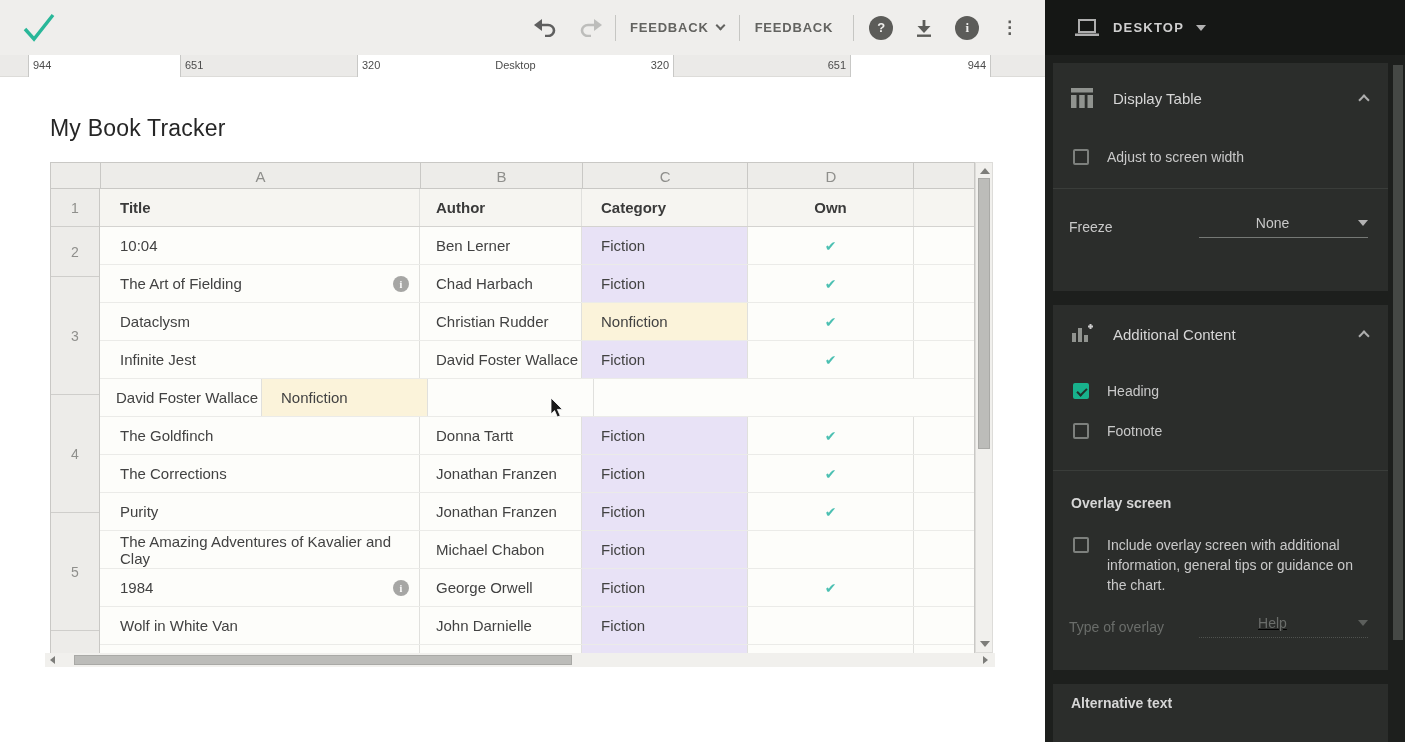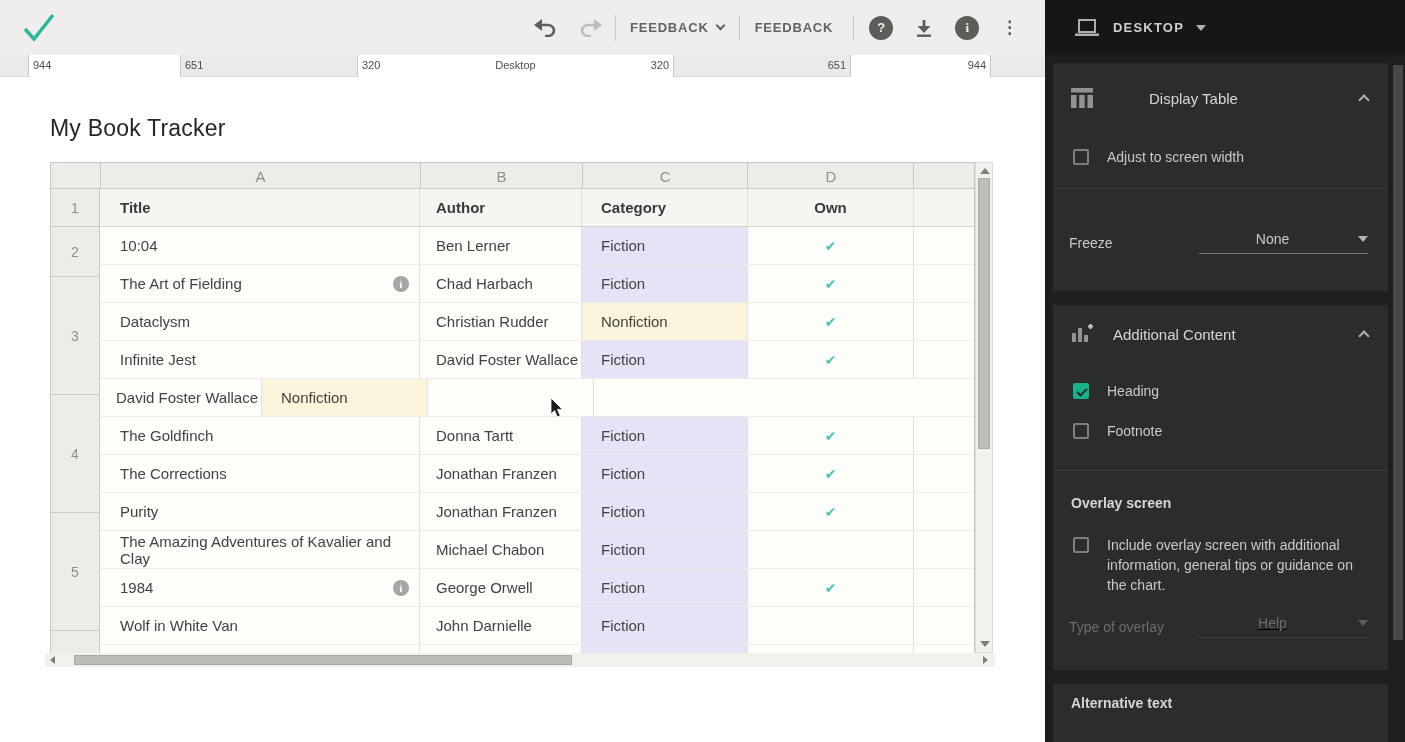--- a/index.html
+++ b/index.html
@@ -445,36 +445,36 @@
   <div id="sb-head">
     <svg width="24" height="18" viewBox="0 0 24 18">
       <rect x="4" y="1" width="16" height="12" fill="none" stroke="#aeaeae" stroke-width="2"></rect>
       <rect x="0" y="14.5" width="24" height="2.5" fill="#aeaeae"></rect>
     </svg>
     <span class="lbl">DESKTOP</span>
     <span class="caret-dn"></span>
   </div>
 
   <div class="sb-card" style="top:63px;height:228px;">
-    <div class="sec-head" style="top:10px;gap:36px;">
+    <div class="sec-head" style="top:10px;">
       <svg width="22" height="20" viewBox="0 0 22 20">
         <rect x="0" y="0" width="22" height="4.5" fill="#90938f"></rect>
         <rect x="0" y="7" width="5.5" height="13" fill="#90938f"></rect>
         <rect x="8.2" y="7" width="5.5" height="13" fill="#90938f"></rect>
         <rect x="16.5" y="7" width="5.5" height="13" fill="#90938f"></rect>
       </svg>
       <span class="title">Display Table</span>
       <span class="chev-up"></span>
     </div>
     <div class="cb-row" style="left:20px;top:86px;">
       <span class="cbox"></span>
       <span class="cb-lbl">Adjust to screen width</span>
     </div>
     <div class="sb-divider" style="top:125px;"></div>
-    <div class="sel-row" style="top:168px;">
+    <div class="sel-row" style="top:152px;">
       <span class="sel-lbl">Freeze</span>
       <span class="sel-ctl">
         <span class="sel-val">None</span>
         <span class="caret-dn"></span>
       </span>
     </div>
   </div>
 
   <div class="sb-card" style="top:305px;height:365px;">
     <div class="sec-head" style="top:4px;">

